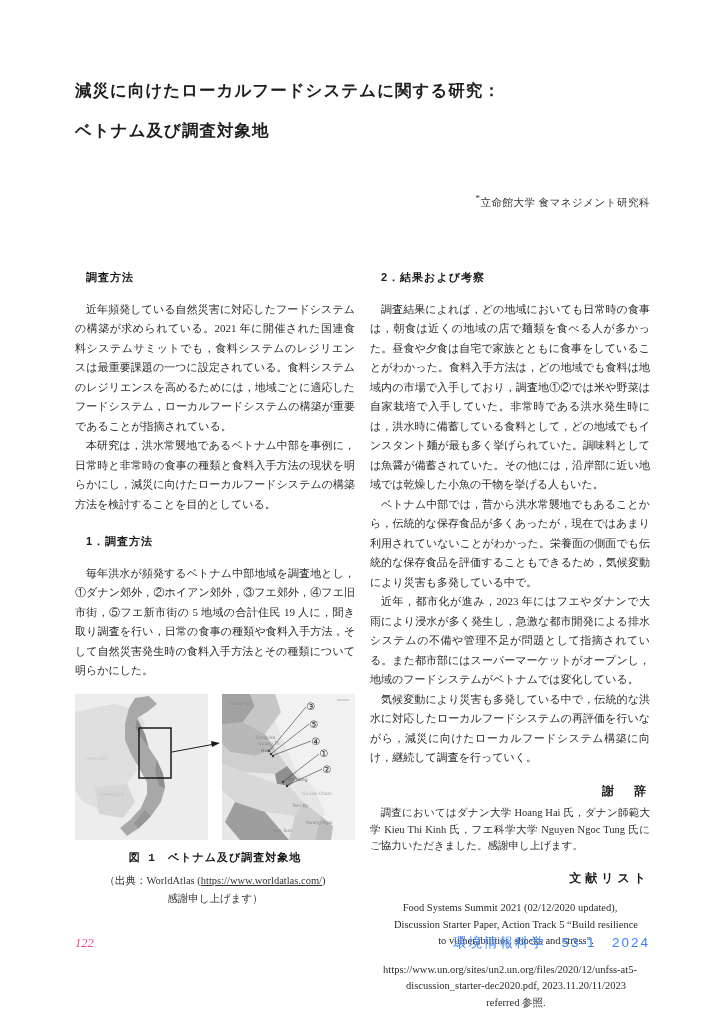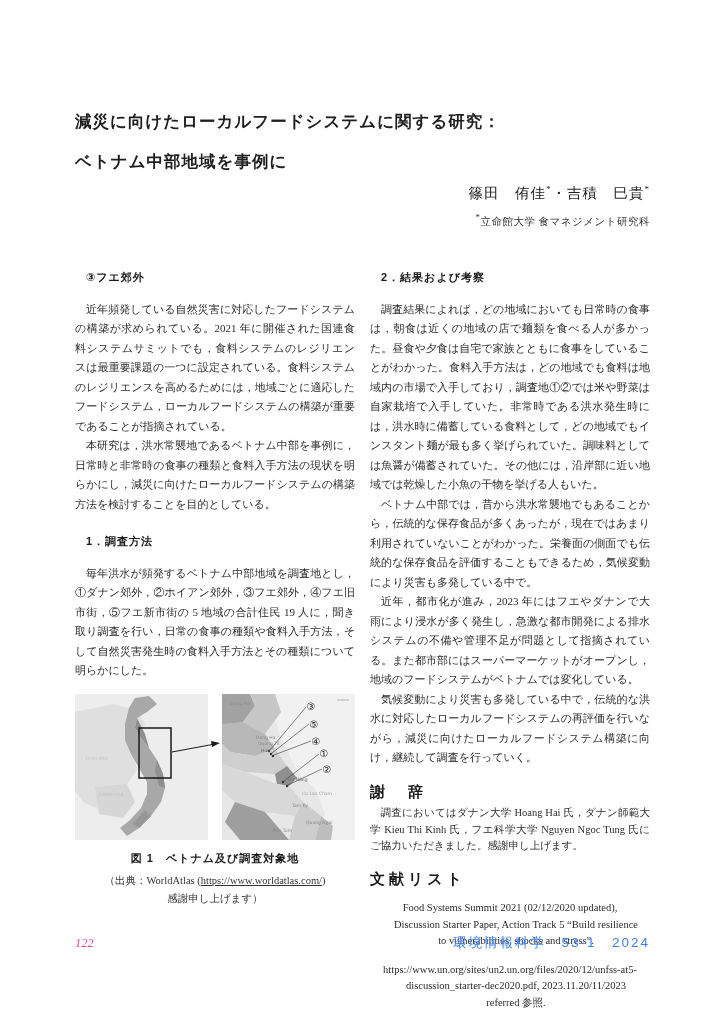--- a/index.html
+++ b/index.html
@@ -1,21 +1,21 @@
 <!DOCTYPE html>
 <html><head>
 <meta charset="utf-8">
 <style>
   html,body{margin:0;padding:0;background:#888;}
   .page{
     position:relative;width:717px;height:1012px;margin:0 auto;background:#ffffff;
     font-family:"Liberation Serif","DejaVu Serif",serif;color:#2b2b2b;overflow:hidden;
   }
   .title{
-    position:absolute;left:75px;top:102px;width:560px;
+    position:absolute;left:75px;top:71px;width:560px;
     font-size:16.5px;font-weight:bold;line-height:40px;letter-spacing:1px;color:#1e1e1e;
   }
   .authors{
     position:absolute;right:67px;top:184px;text-align:right;
   }
   .author-names{font-size:14.5px;color:#222;letter-spacing:1px;}
   .author-names sup,.affiliation sup{font-size:9px;vertical-align:super;}
   .affiliation{font-size:10.5px;color:#333;margin-top:9px;letter-spacing:0.5px;margin-left:35px;}
   .columns{
     position:absolute;left:75px;top:262px;width:575px;display:flex;gap:15px;
@@ -23,60 +23,59 @@
   .col{width:280px;font-size:11px;line-height:19.5px;text-align:justify;}
   .sec-heading{
     font-family:"Liberation Sans","DejaVu Sans",sans-serif;font-weight:bold;
     font-size:11px;color:#1a1a1a;margin:6px 0 12px 1em;letter-spacing:1px;
   }
   .sec-heading.spaced{margin-top:18px;}
   .para{margin:0;text-indent:1em;}
   .figure{margin-top:13px;}
   .map-svg{display:block;}
   .fig-caption{
-    font-family:Liberation Sans, sans-serif;font-weight:bold;
+    font-family:Liberation Mono, monospace;font-weight:bold;
     font-size:11px;text-align:center;margin-top:7px;letter-spacing:1px;color:#1a1a1a;
   }
   .fig-source{font-size:10.5px;text-align:center;line-height:18px;margin-top:4px;color:#333;}
   .fig-source a{color:#333;text-decoration:underline;cursor:pointer;}
   .center-heading{
     font-family:Liberation Sans, sans-serif;font-weight:bold;
-    font-size:15px;text-align:left;margin:14px 0 4px 0;letter-spacing:4px;color:#1a1a1a;
+    font-size:12px;text-align:right;margin:14px 0 4px 0;letter-spacing:4px;color:#1a1a1a;
   }
   .small-text{font-size:10.5px;line-height:16.5px;}
   .ack{margin:0;text-indent:1em;text-align:justify;}
   .ref{margin:12px;padding-left:12px;text-indent:-12px;text-align:center;overflow-wrap:anywhere;}
   .footer-page{
     position:absolute;left:75px;top:936px;font-style:italic;font-size:12.5px;color:#ec4899;
   }
   .footer-journal{
     position:absolute;right:67px;top:934px;
     font-family:"Liberation Sans","DejaVu Sans",sans-serif;font-size:13.5px;color:#3b82f6;letter-spacing:2px;
   }
   .map-label{font-family:"DejaVu Sans","Liberation Sans",sans-serif;}
 </style>
 </head>
 <body>
 
 <div class="page">
 
   <div class="title">
     <div>減災に向けたローカルフードシステムに関する研究：</div>
-    <div>ベトナム中部地域を事例に</div>
+    <div>ベトナム及び調査対象地</div>
   </div>
 
   <div class="authors">
-    <div class="author-names"><span>篠田　侑佳</span><sup>*</sup><span>・</span><span>吉積　巳貴</span><sup>*</sup></div>
     <div class="affiliation"><sup>*</sup><span>立命館大学 食マネジメント研究科</span></div>
   </div>
 
   <div class="columns">
 
     <div class="col">
-      <div class="sec-heading">③フエ郊外</div>
+      <div class="sec-heading">調査方法</div>
       <p class="para">近年頻発している自然災害に対応したフードシステムの構築が求められている。2021 年に開催された国連食料システムサミットでも，食料システムのレジリエンスは最重要課題の一つに設定されている。食料システムのレジリエンスを高めるためには，地域ごとに適応したフードシステム，ローカルフードシステムの構築が重要であることが指摘されている。</p>
       <p class="para">本研究は，洪水常襲地であるベトナム中部を事例に，日常時と非常時の食事の種類と食料入手方法の現状を明らかにし，減災に向けたローカルフードシステムの構築方法を検討することを目的としている。</p>
       <div class="sec-heading spaced">1．調査方法</div>
       <p class="para">毎年洪水が頻発するベトナム中部地域を調査地とし，①ダナン郊外，②ホイアン郊外，③フエ郊外，④フエ旧市街，⑤フエ新市街の 5 地域の合計住民 19 人に，聞き取り調査を行い，日常の食事の種類や食料入手方法，そして自然災害発生時の食料入手方法とその種類について明らかにした。</p>
 
       <div class="figure">
         <svg class="map-svg" width="280" height="148" viewBox="0 0 280 148">
 
           <g>
             <rect x="0" y="0" width="133" height="146" fill="#ededed"></rect>

